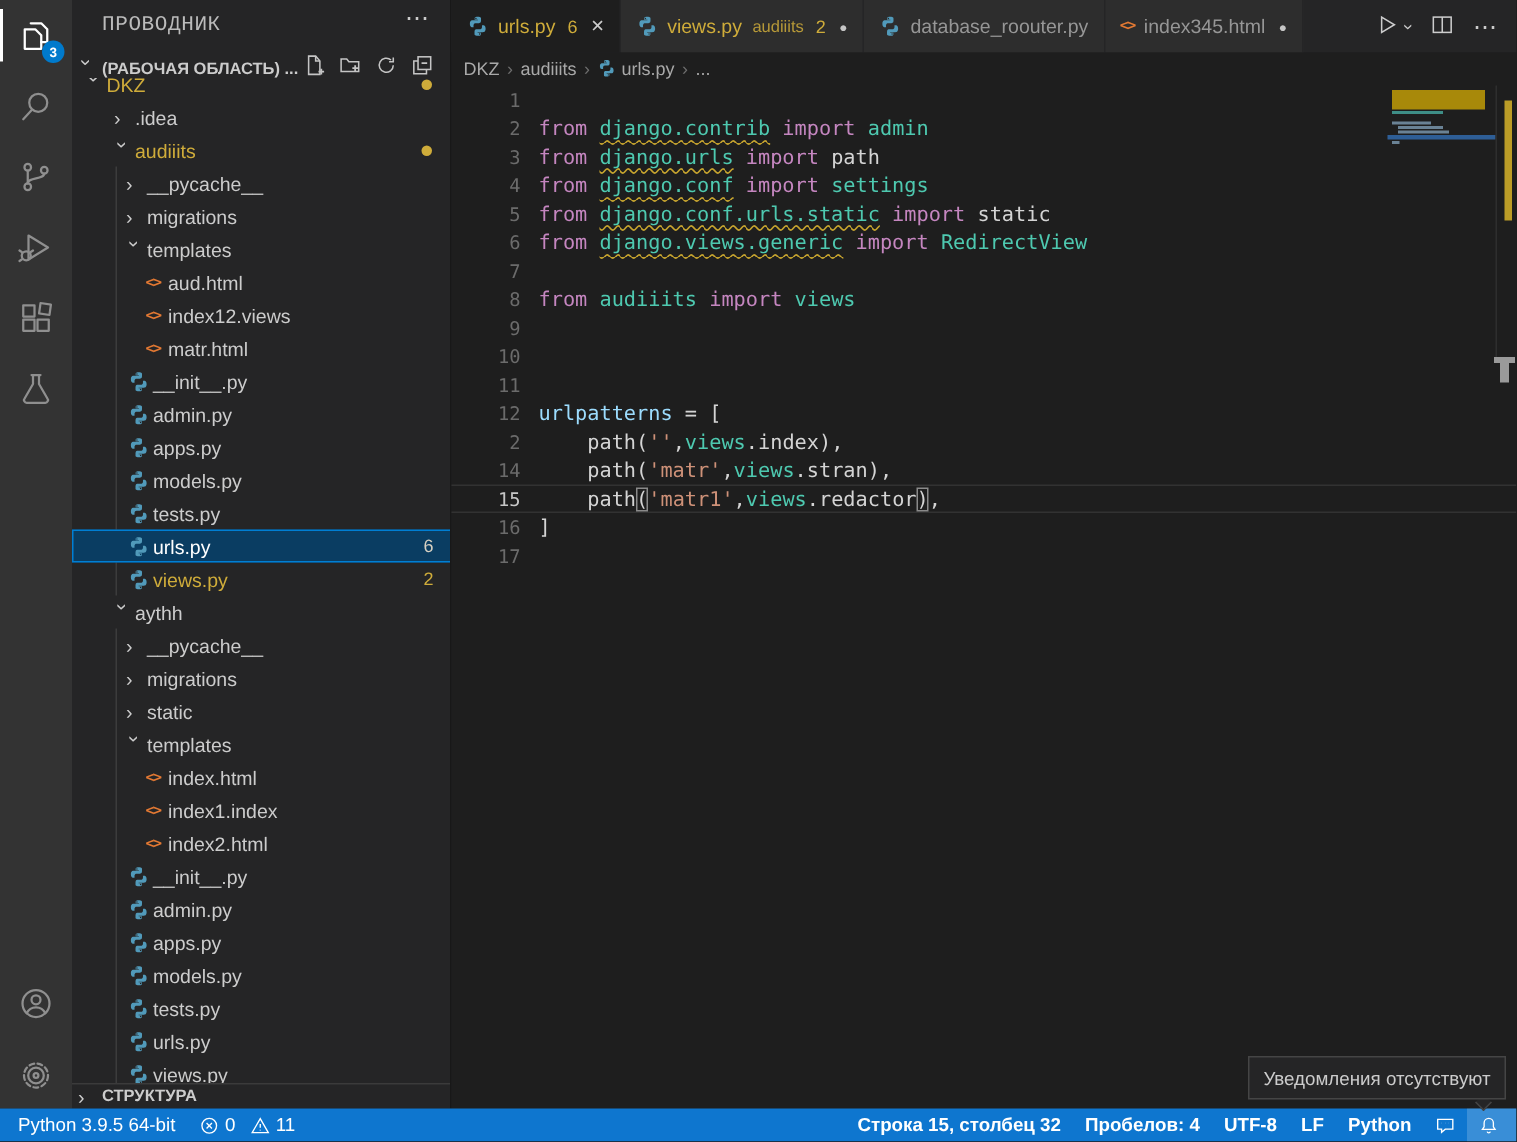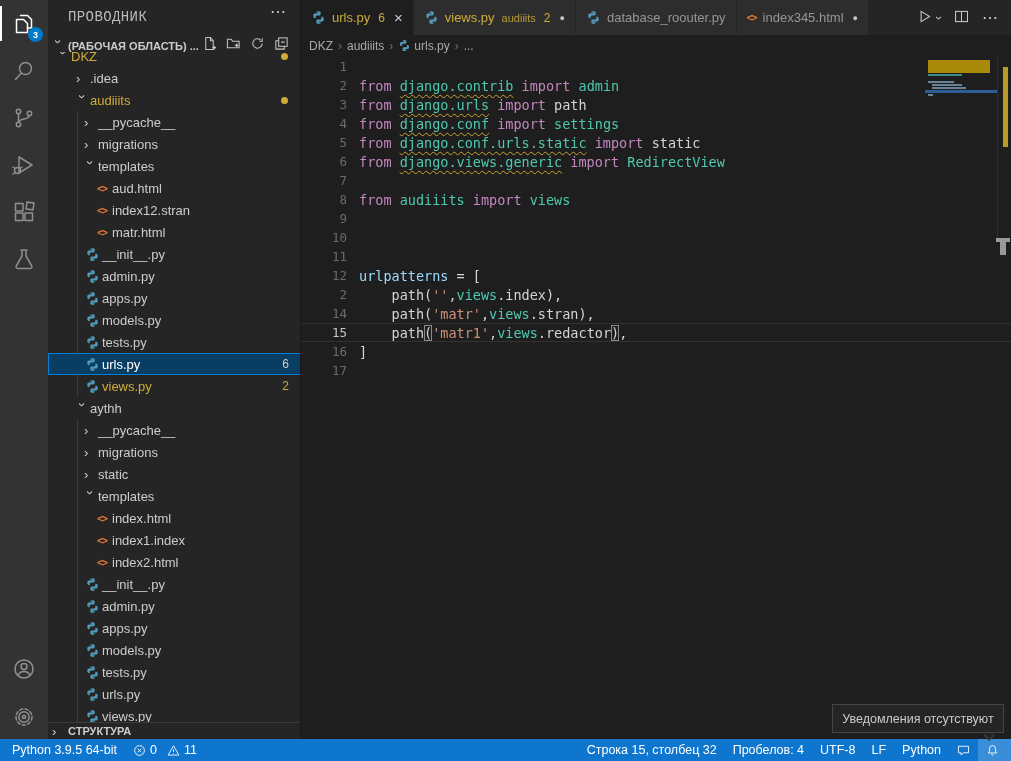--- a/index.html
+++ b/index.html
@@ -83,21 +83,21 @@
   #minimap .blk{position:absolute;}
   #ovr-sep{position:absolute;left:696px;top:0;width:1px;height:182px;background:#2e2e2e;}
   #ovr-warn{position:absolute;left:702px;top:10px;width:5px;height:80px;background:#bb9c27;}
   #ovr-cursor-h{position:absolute;left:695px;top:181px;width:14px;height:4px;background:#9a9a9a;}
   #ovr-cursor-v{position:absolute;left:699px;top:185px;width:6px;height:13px;background:#9a9a9a;}
   
   #statusbar{left:0;top:739px;width:1011px;height:22px;background:var(--status-bg);color:#ffffff;display:flex;align-items:center;
       font-size:12.5px;z-index:10;}
   .sb-item{display:flex;align-items:center;gap:4px;padding:0 8px;height:22px;cursor:pointer;}
   .sb-item svg{width:13px;height:13px;stroke:#fff;fill:none;stroke-width:1.1;}
-  #sb-right{margin-left:auto;display:flex;align-items:center;}
+  #sb-right{margin-left:auto;display:flex;align-items:center;font-weight:bold;}
   .sb-item.hovered{background:rgba(255,255,255,.18);}
   
   #notif{left:832px;top:704px;width:172px;height:29px;background:#252526;border:1px solid #454545;color:#cccccc;
       display:flex;align-items:center;justify-content:center;font-size:12.5px;z-index:20;}
   #notif-arrow{left:985px;top:731px;width:8px;height:8px;background:#252526;border-right:1px solid #454545;border-bottom:1px solid #454545;
       transform:rotate(45deg);z-index:19;}
 </style>
 </head>
 <body>
 
@@ -235,21 +235,21 @@
           <span class="ico">
             <span class="html-ico">&lt;&gt;</span>
           </span>
           <span class="lbl">aud.html</span>
           <span class="spacer"></span>
         </div>
         <div class="trow" style="padding-left: 46px;">
           <span class="ico">
             <span class="html-ico">&lt;&gt;</span>
           </span>
-          <span class="lbl">index12.stran</span>
+          <span class="lbl">index12.views</span>
           <span class="spacer"></span>
         </div>
         <div class="trow" style="padding-left: 46px;">
           <span class="ico">
             <span class="html-ico">&lt;&gt;</span>
           </span>
           <span class="lbl">matr.html</span>
           <span class="spacer"></span>
         </div>
         <div class="trow" style="padding-left: 36px;">

